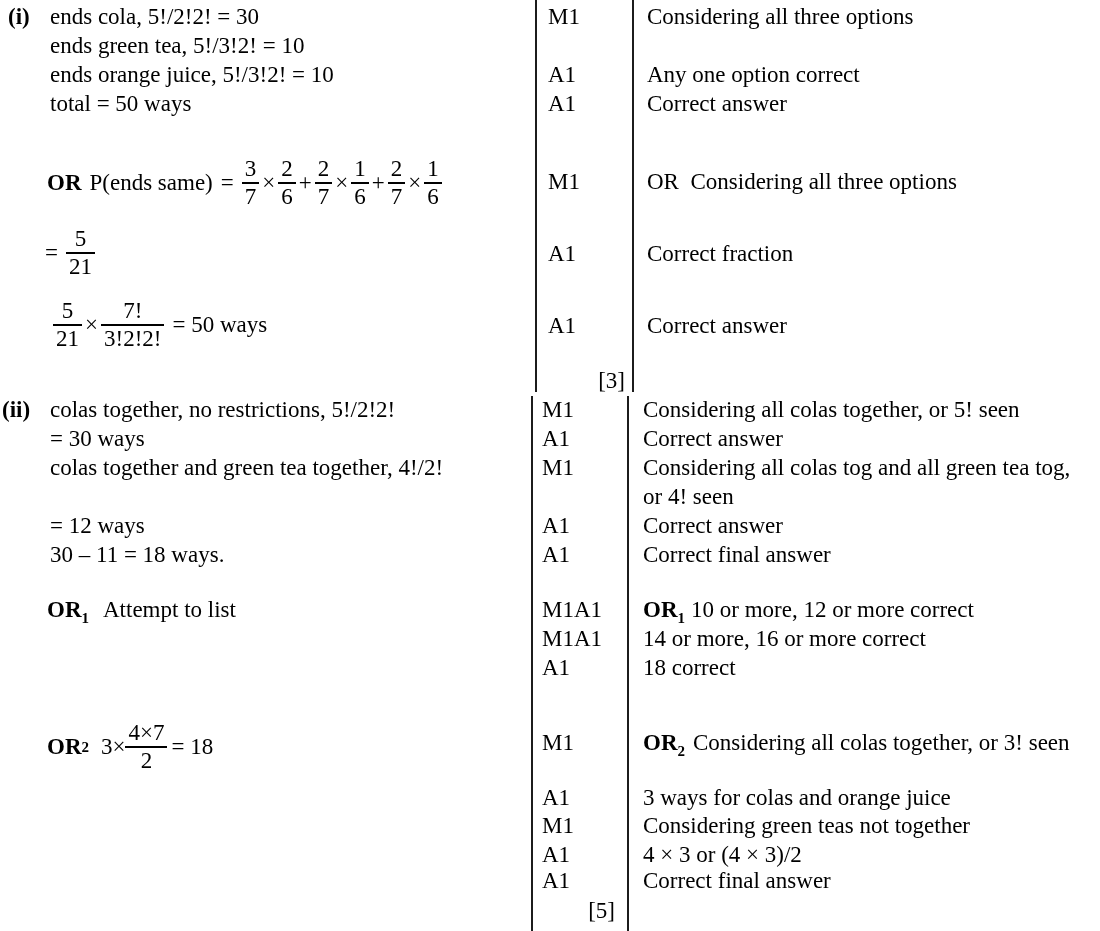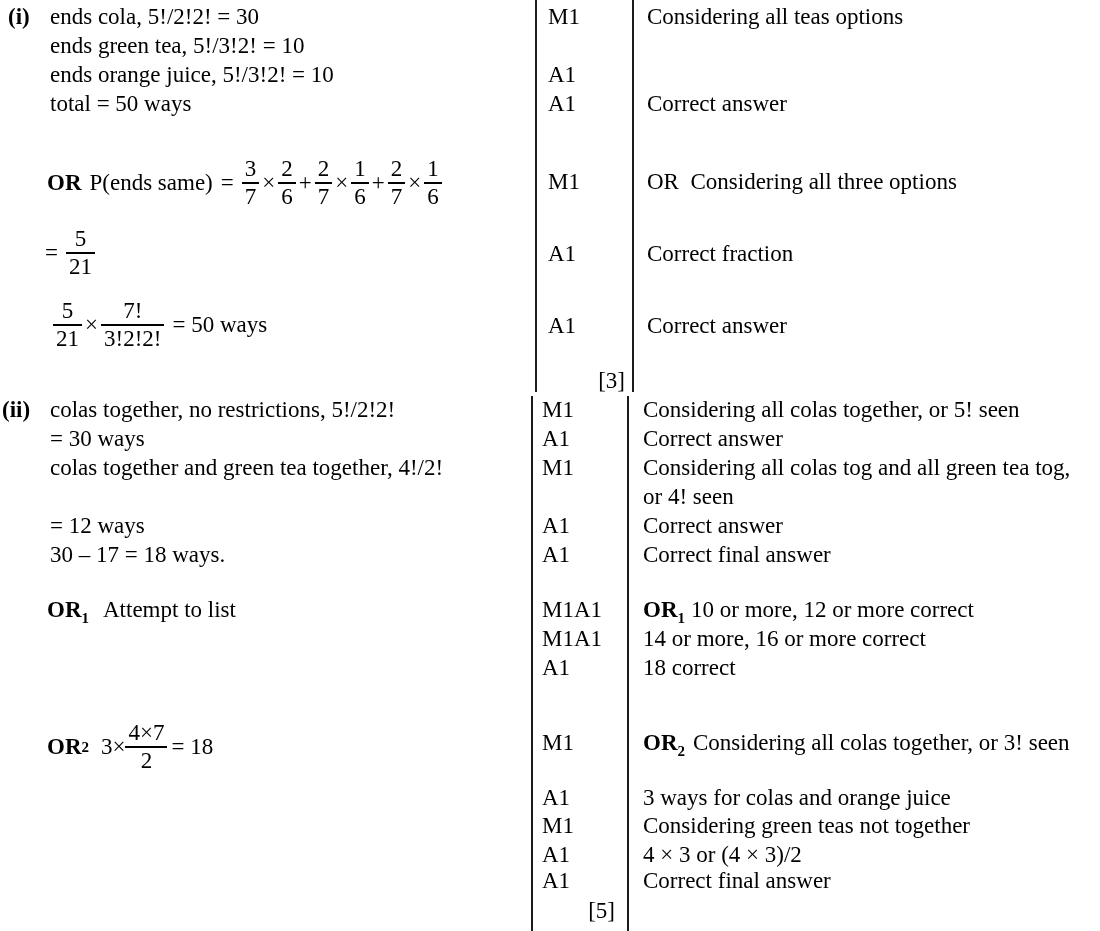--- a/index.html
+++ b/index.html
@@ -68,33 +68,34 @@
   </div>
 
   <div class="t" style="left:548px; top:2px;">M1</div>
   <div class="t" style="left:548px; top:60px;">A1</div>
   <div class="t" style="left:548px; top:89px;">A1</div>
   <div class="t" style="left:548px; top:167px;">M1</div>
   <div class="t" style="left:548px; top:239px;">A1</div>
   <div class="t" style="left:548px; top:311px;">A1</div>
   <div class="t right" style="left:535px; top:366px; width:90px;">[3]</div>
 
-  <div class="t" style="left:647px; top:2px;">Considering all teas options</div>
+  <div class="t" style="left:647px; top:2px;">Considering all three options</div>
+  <div class="t" style="left:647px; top:60px;">Any one option correct</div>
   <div class="t" style="left:647px; top:89px;">Correct answer</div>
   <div class="t" style="left:647px; top:167px;">OR  Considering all three options</div>
   <div class="t" style="left:647px; top:239px;">Correct fraction</div>
   <div class="t" style="left:647px; top:311px;">Correct answer</div>
 
   <div class="t b" style="left:2px; top:395px;">(ii)</div>
 
   <div class="t" style="left:50px; top:395px;">colas together, no restrictions, 5!/2!2!</div>
   <div class="t" style="left:50px; top:424px;">= 30 ways</div>
   <div class="t" style="left:50px; top:453px;">colas together and green tea together, 4!/2!</div>
   <div class="t" style="left:50px; top:511px;">= 12 ways</div>
-  <div class="t" style="left:50px; top:540px;">30 – 17 = 18 ways.</div>
+  <div class="t" style="left:50px; top:540px;">30 – 11 = 18 ways.</div>
 
   <div class="t" style="left:47px; top:595px;"><span class="b">OR</span><sub class="b">1</sub><span style="margin-left:14px;">Attempt to list</span></div>
 
   <div class="mathline" style="left:47px; top:719px; height:56px;">
     <span class="b">OR</span>
     <sub class="b gap-md">2</sub>
     <span>3×</span>
     <span class="frac"><span class="num">4×7</span><span class="den">2</span></span>
     <span style="margin-left:4px;">= 18</span>
   </div>

